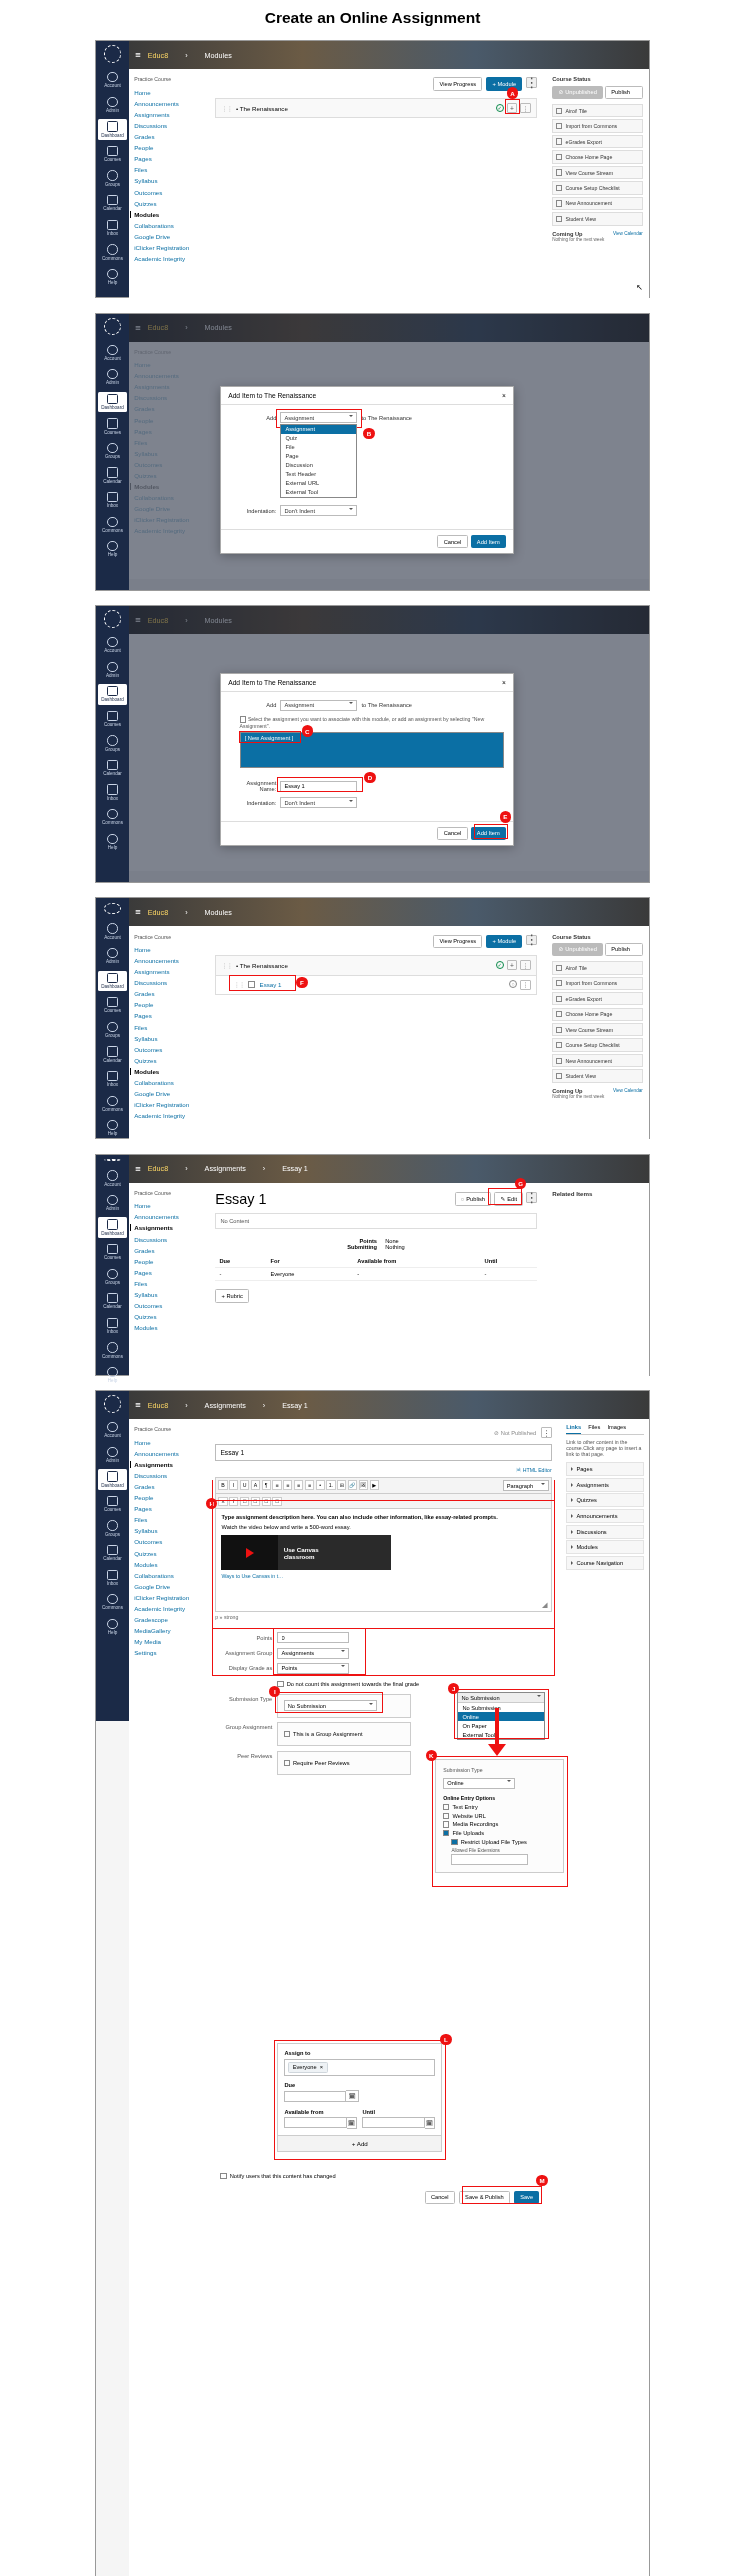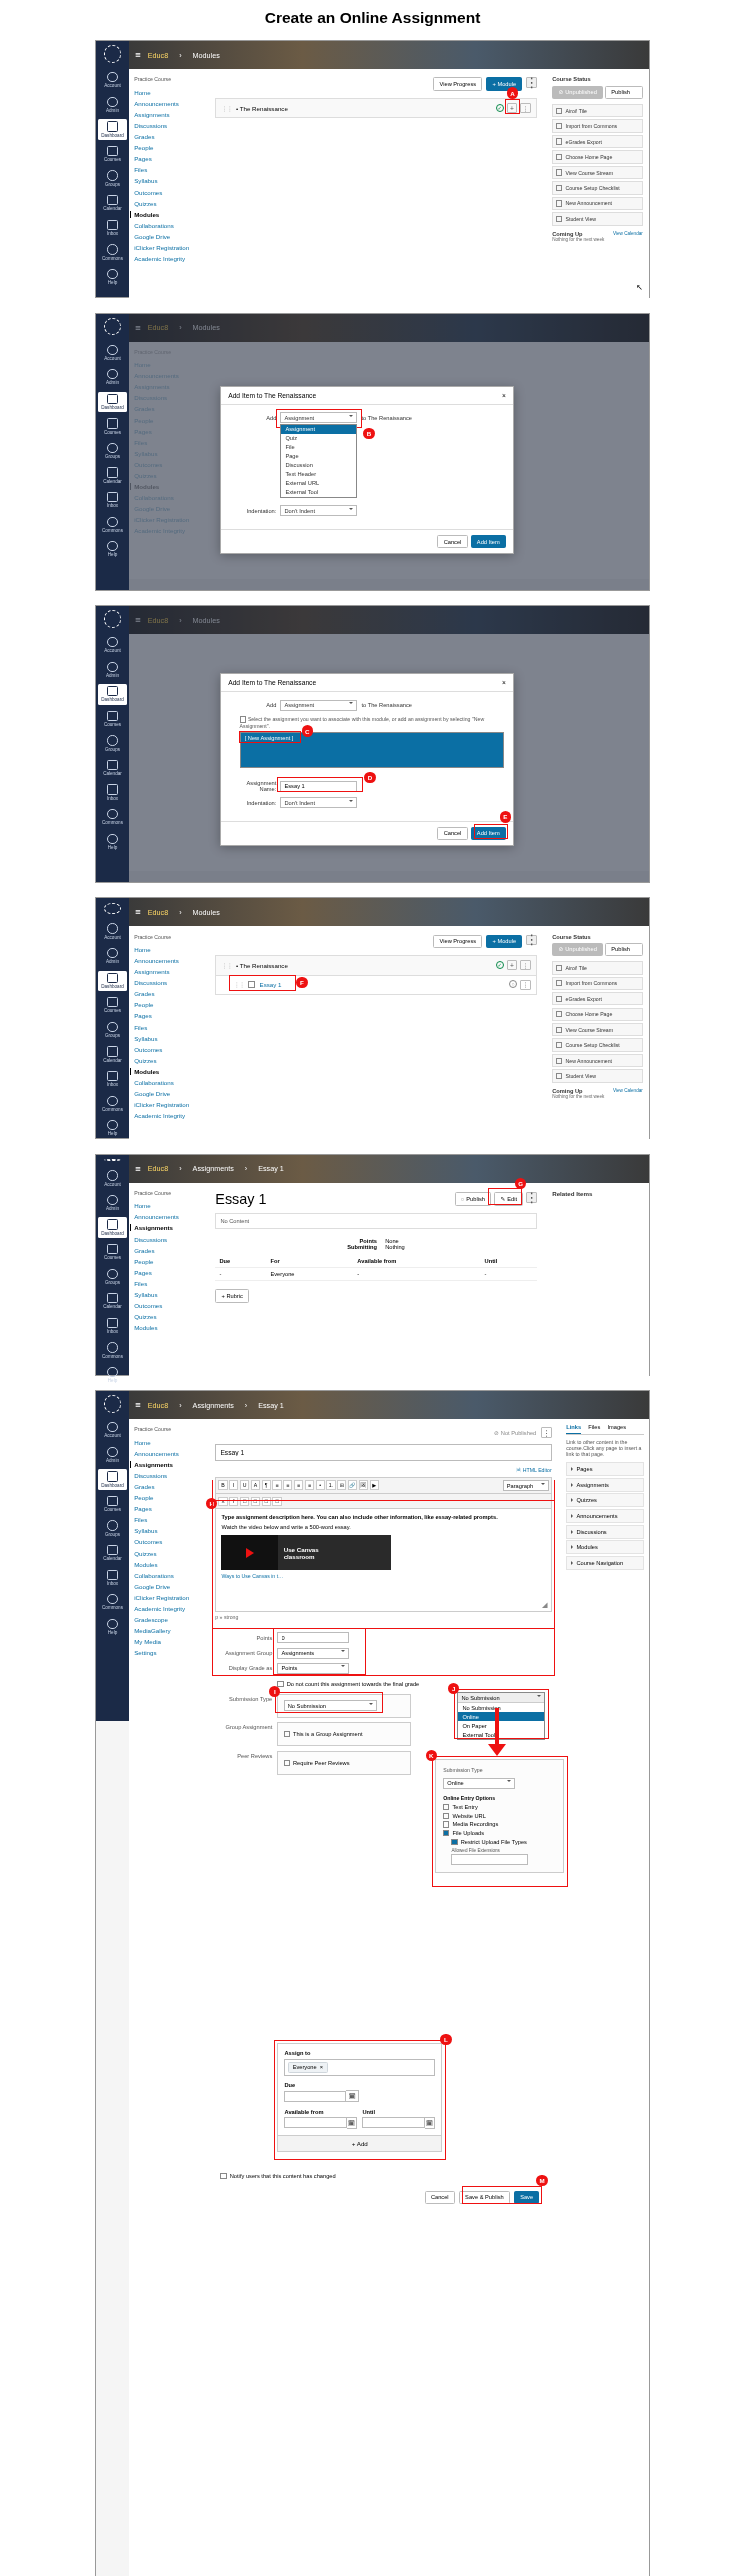--- a/index.html
+++ b/index.html
@@ -1,20 +1,20 @@
 <!DOCTYPE html>
 <html style="font-size:8.2px"><head>
 <meta charset="utf-8">
 <style>
   * { box-sizing: border-box; margin: 0; padding: 0; }
   body { font-family: Arial, Helvetica, sans-serif; background: #fff; width: 745px; }
   .page-title { text-align: center; font-weight: bold; font-size: 15.5px; padding: 9.3px 0 13px; }
   .screenshot { border: 0.5px solid #999; margin: 0 auto 14.4px; width: 555px; position: relative; background: #f5f5f5; }
   .banner { height: 28px; background: linear-gradient(90deg,#3a3a3a,#6b5b45,#4a5a6a,#3a3a3a); display: flex; align-items: center; padding: 0 6.2px; color: #fff; font-size: 7.2px; }
-  .banner .crumbs { display: flex; gap: 11px; align-items: flex-end; }
+  .banner .crumbs { display: flex; gap: 17px; align-items: flex-end; }
   .banner .crumb { color: #fff; }
   .banner .crumb.highlight { color: #ffd966; }
   .nav-rail { position: absolute; left: 0; top: 0; bottom: 0; width: 33px; background: #1b2a47; display: flex; flex-direction: column; align-items: center; padding-top: 4.1px; gap: 4.1px; }
   .nav-item { width: 29px; display: flex; flex-direction: column; align-items: center; gap: 1px; color: #c9d4e6; font-size: 4.6px; text-align: center; padding: 2.1px 0; }
   .nav-item.active { background: #fff; color: #1b2a47; border-radius: 1.5px; }
   .nav-icon { width: 10.3px; height: 10.3px; border: 0.8px solid currentColor; border-radius: 50%; }
   .nav-icon.square { border-radius: 1.5px; }
   .nav-logo { width: 17.5px; height: 17.5px; border: 1px dashed #fff; border-radius: 50%; margin-bottom: 3.1px; }
   .body-row { display: flex; margin-left: 33px; min-height: 237px; background: #fff; }
   .course-nav { width: 77px; padding: 7.2px 5.2px; font-size: 6.2px; color: #0b6fa4; display: flex; flex-direction: column; gap: 4.1px; }

